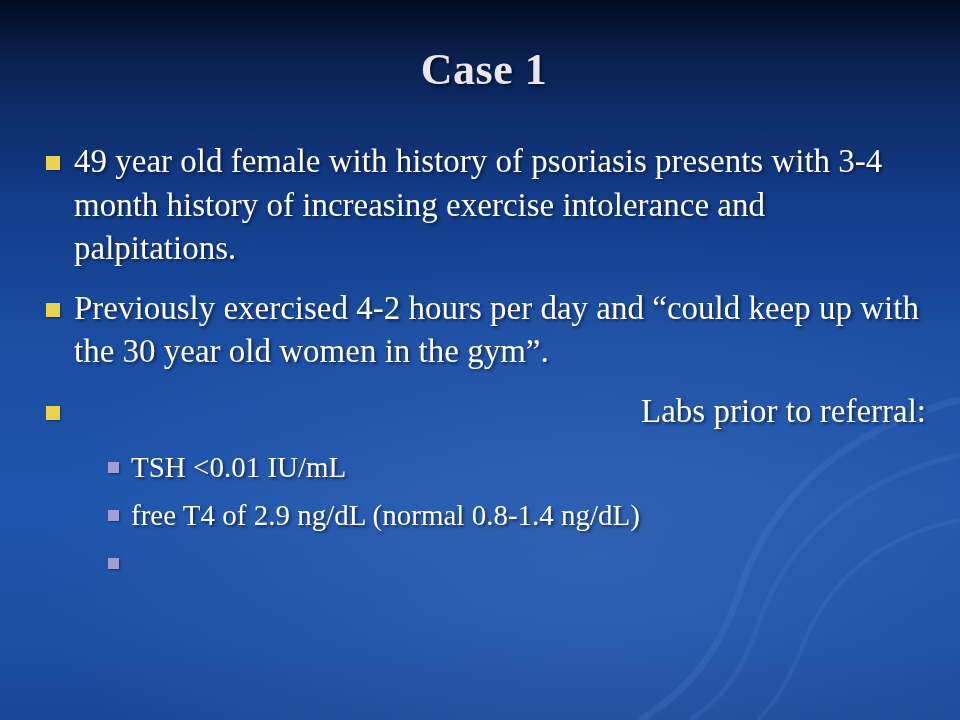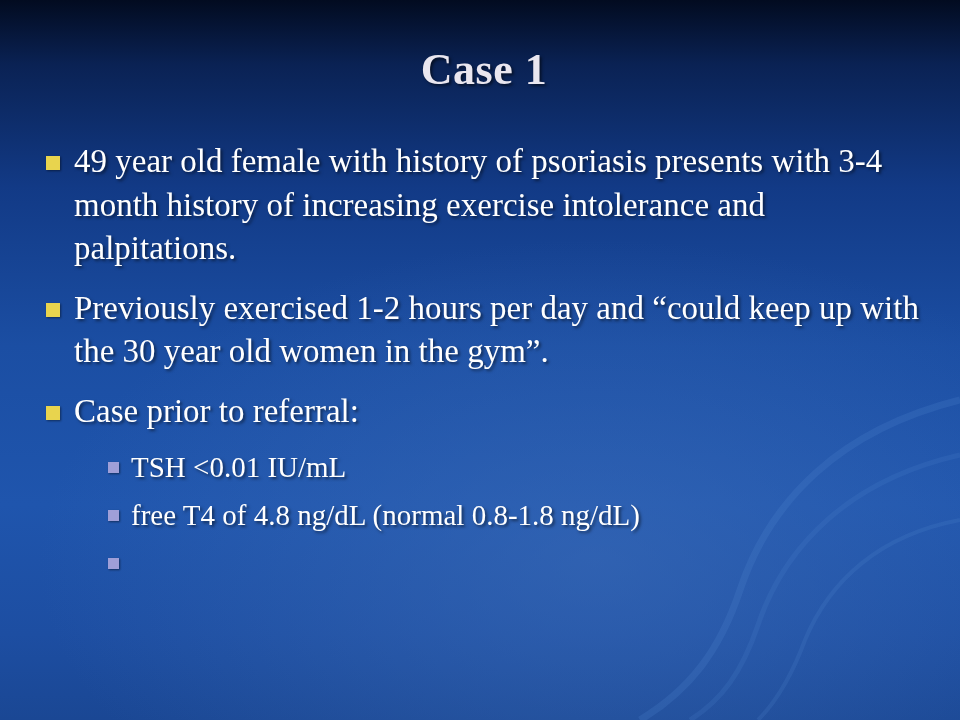--- a/index.html
+++ b/index.html
@@ -42,20 +42,21 @@
   .body-list {
     position: absolute;
     top: 140px;
     left: 46px;
     width: 880px;
   }
   .l1 {
     display: flex;
     align-items: flex-start;
     margin-bottom: 16px;
+    justify-content: space-between;
   }
   .l1 .bullet {
     flex: 0 0 auto;
     width: 14px;
     height: 14px;
     background: #e8d44e;
     margin: 16px 14px 0 0;
     box-shadow: 1px 1px 2px rgba(0,0,0,0.45);
   }
   .l1 .text {
@@ -103,36 +104,36 @@
 
   <div class="body-list">
 
     <div class="l1">
       <span class="bullet"></span>
       <span class="text">49 year old female with history of psoriasis presents with 3-4 month history of increasing exercise intolerance and palpitations.</span>
     </div>
 
     <div class="l1">
       <span class="bullet"></span>
-      <span class="text">Previously exercised 1-2 hours per day and “could keep up with the 30 year old women in the gym”.</span>
+      <span class="text">Previously exercised 4-2 hours per day and “could keep up with the 30 year old women in the gym”.</span>
     </div>
 
     <div class="l1">
       <span class="bullet"></span>
-      <span class="text">Case prior to referral:</span>
+      <span class="text">Labs prior to referral:</span>
     </div>
 
     <div class="sub-list">
       <div class="l2">
         <span class="bullet"></span>
         <span class="text">TSH &lt;0.01 IU/mL</span>
       </div>
       <div class="l2">
         <span class="bullet"></span>
-        <span class="text">free T4 of 4.8 ng/dL (normal 0.8-1.8 ng/dL)</span>
+        <span class="text">free T4 of 2.9 ng/dL (normal 0.8-1.4 ng/dL)</span>
       </div>
       <div class="l2">
         <span class="bullet"></span>
       </div>
     </div>
 
   </div>
 </div>
 
 </body></html>

